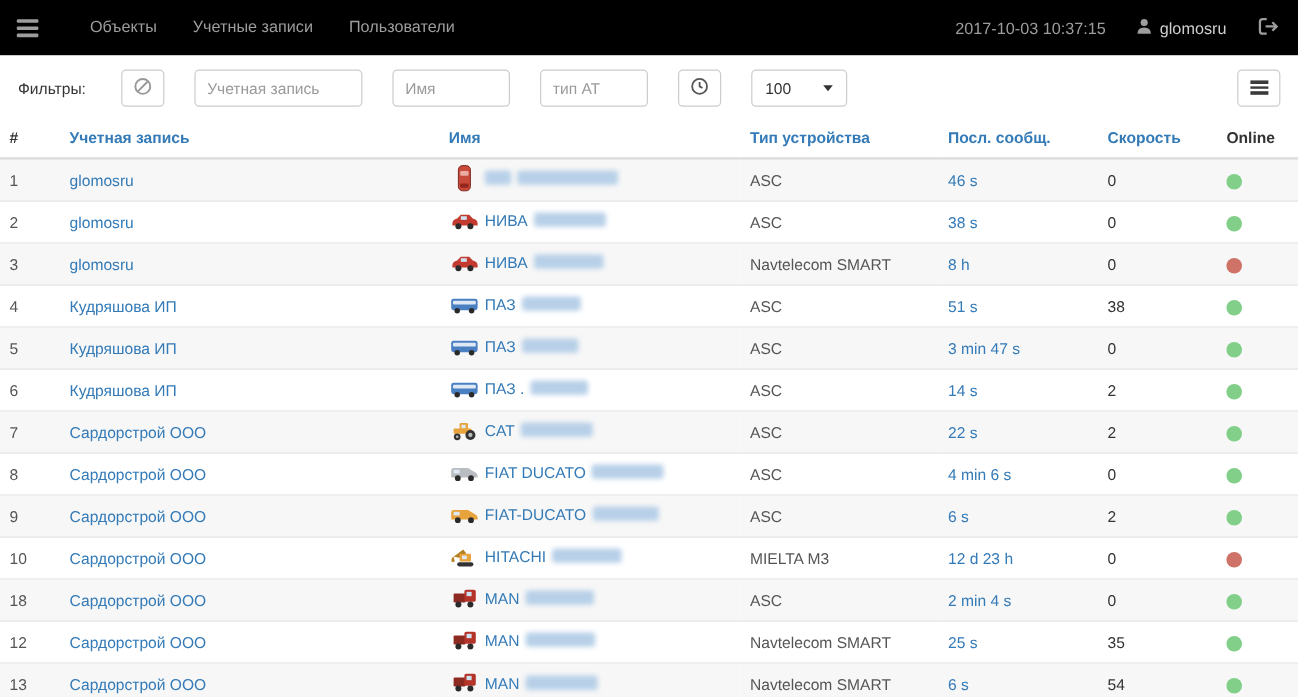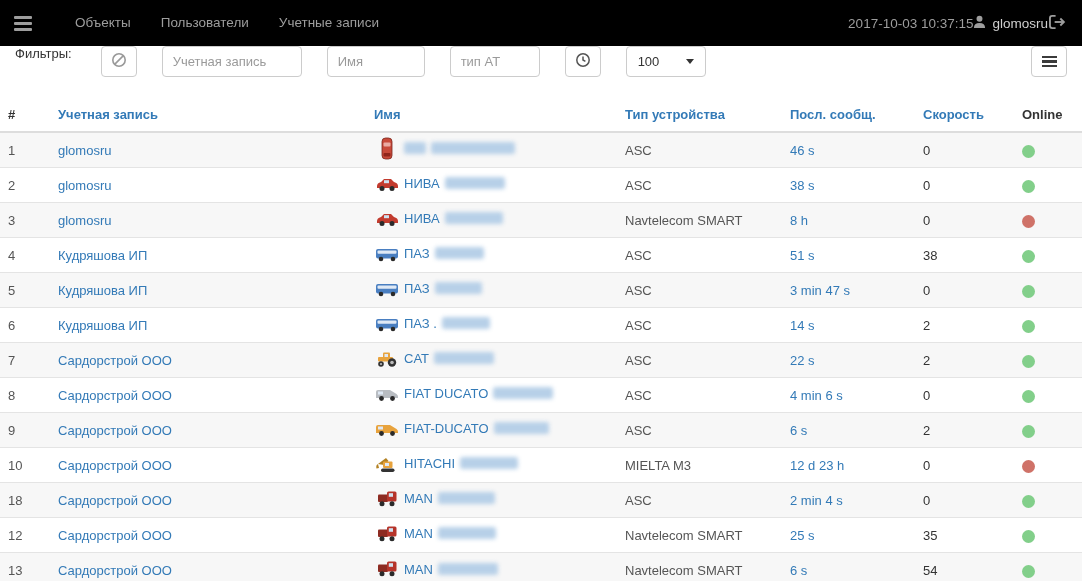--- a/index.html
+++ b/index.html
@@ -6,27 +6,27 @@
   html,body { width: 1082px; height: 581px; overflow: hidden; background: #fff;
     font-family: "Liberation Sans", sans-serif; }
 
   
   .navbar { height: 46px; background: #000000; display: flex; align-items: center;
     color: #9d9d9d; font-size: 13.5px; }
   .nav-burger { width: 18px; margin: 0 14px 0 14px; cursor: pointer; }
   .nav-burger span { display: block; height: 3px; background: #9d9d9d; margin: 3px 0; border-radius: 1px; }
   .nav-item { padding: 0 15px; line-height: 46px; color: #9d9d9d; text-decoration: none; cursor: pointer; }
   .nav-item:first-of-type { margin-left: 14px; }
-  .nav-right { margin-left: auto; display: flex; align-items: center; padding-right: 16px; justify-content: flex-end; }
+  .nav-right { margin-left: auto; display: flex; align-items: center; gap: 26px; padding-right: 16px; justify-content: flex-end; }
   .nav-date { color: #9d9d9d; }
   .nav-user { display: flex; align-items: center; gap: 6px; color: #cfcfcf; cursor: pointer; }
   .nav-logout { display: flex; align-items: center; cursor: pointer; }
 
   
-  .filterbar { height: 54px; display: flex; align-items: flex-start; padding: 0 15px; gap: 25px; }
+  .filterbar { height: 54px; display: flex; align-items: center; padding: 0 15px; gap: 25px; }
   .filter-label { font-size: 13px; color: #333; margin-right: 4px; }
   .btn { height: 31px; min-width: 36px; background: #fff; border: 1px solid #ccc; border-radius: 4px;
     display: inline-flex; align-items: center; justify-content: center; cursor: pointer; }
   .f-input { height: 31px; border: 1px solid #ccc; border-radius: 4px; padding: 0 10px;
     font-size: 13px; color: #555; font-family: "Liberation Sans", sans-serif; outline: none; }
   .f-input::placeholder { color: #9a9a9a; }
   .in-account { width: 140px; } .in-name { width: 98px; } .in-type { width: 90px; }
   .f-select { height: 31px; width: 80px; border: 1px solid #ccc; border-radius: 4px; background: #fff;
     display: inline-flex; align-items: center; justify-content: space-between; padding: 0 11px;
     font-size: 13px; color: #333; cursor: pointer; }
@@ -56,22 +56,22 @@
 </head>
 <body>
 
 <div class="navbar">
   <div class="nav-burger">
     <span></span>
       <span></span>
       <span></span>
   </div>
   <a class="nav-item">Объекты</a>
+  <a class="nav-item">Учетные записи</a>
   <a class="nav-item">Пользователи</a>
-  <a class="nav-item">Учетные записи</a>
   <div class="nav-right">
     <span class="nav-date">2017-10-03 10:37:15</span>
     <span class="nav-user">
       <span>
         <svg width="13" height="14" viewBox="0 0 14 15">
             <circle cx="7" cy="4" r="3.2" fill="#9d9d9d"></circle>
             <path d="M1 14 q0-5.5 6-5.5 t6 5.5 z" fill="#9d9d9d"></path>
           </svg>
       </span>
       <span>glomosru</span>

